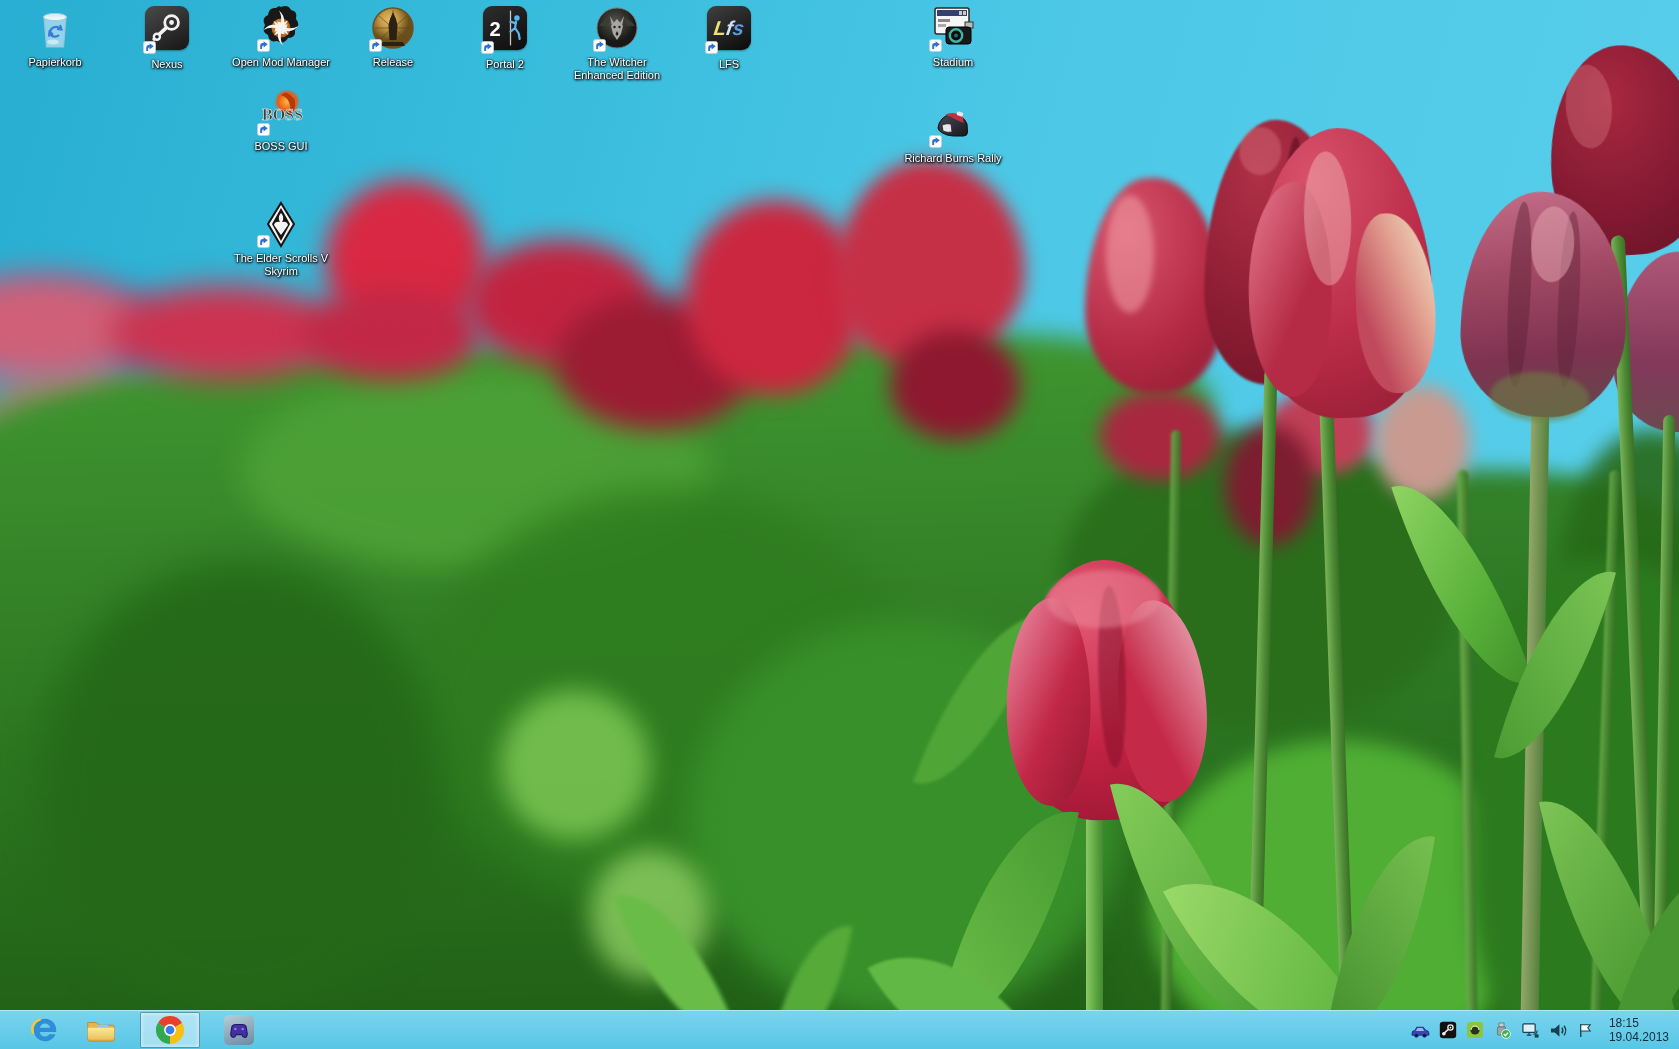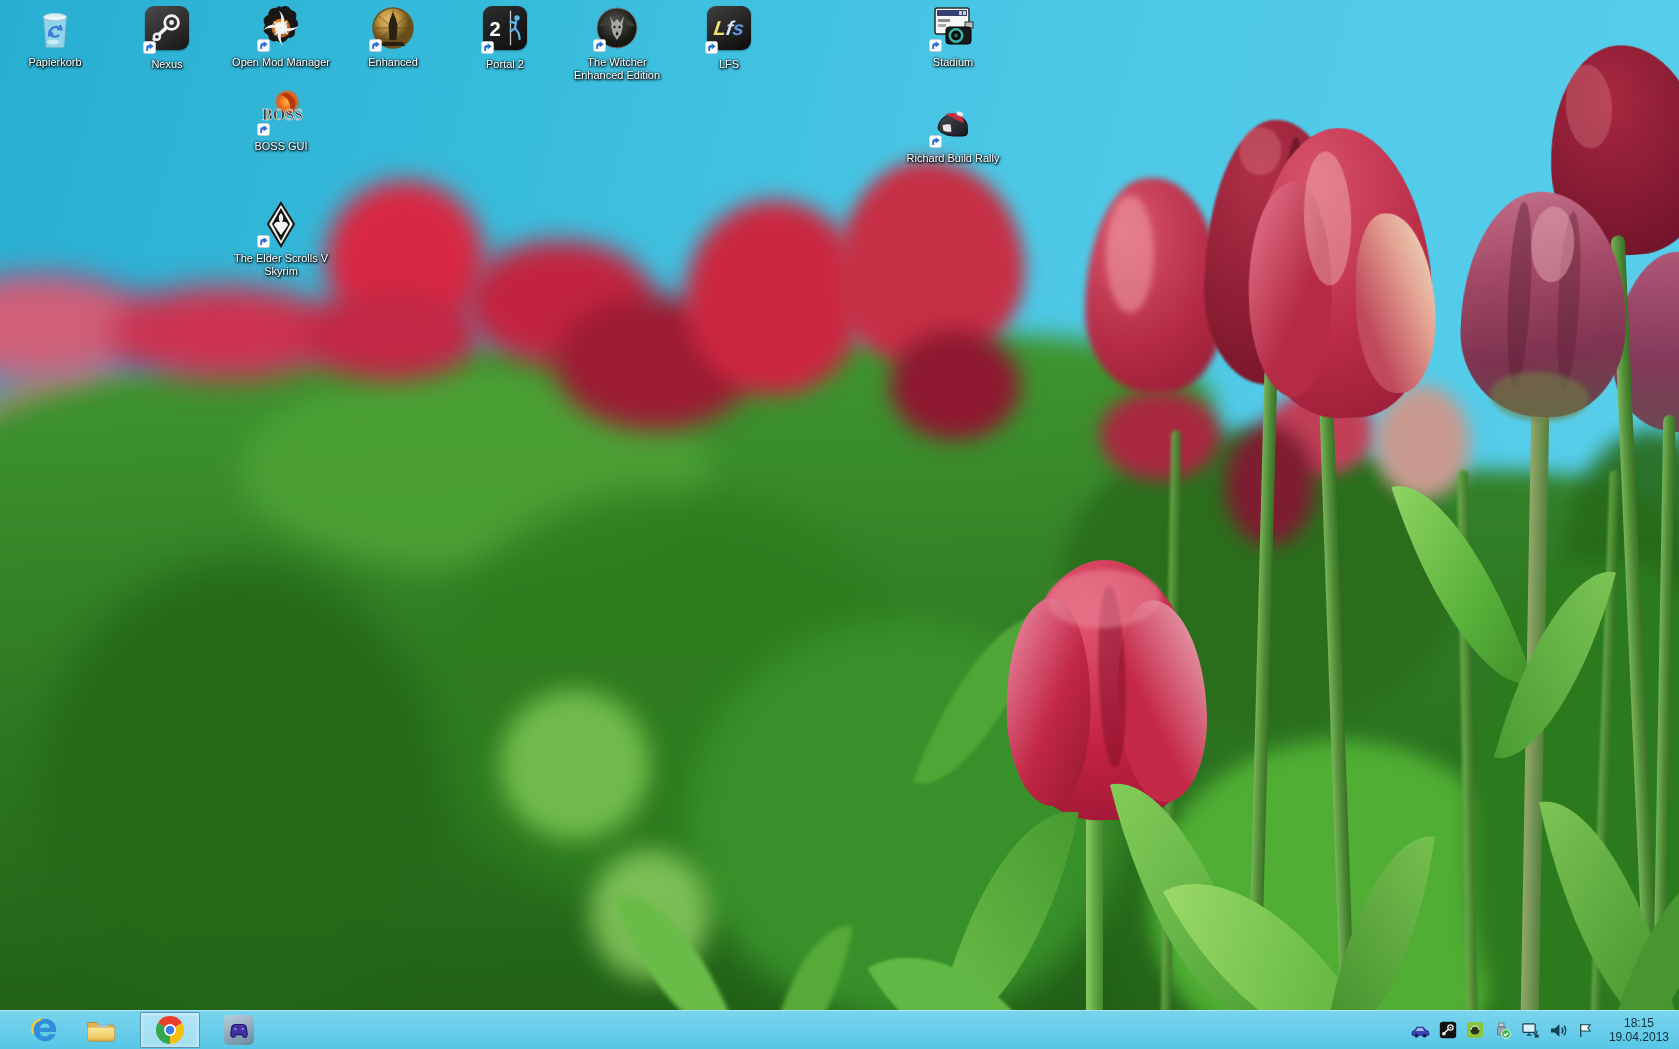--- a/index.html
+++ b/index.html
@@ -36,21 +36,21 @@
   #taskbar{position:absolute;left:0;right:0;bottom:0;height:39px;
     background:linear-gradient(180deg,#79d4ee,#58c6e6);
     border-top:1px solid rgba(255,255,255,.55);
     display:flex;align-items:center;padding-left:28px;box-sizing:border-box;}
   .tb-btn{height:34px;min-width:34px;display:flex;align-items:center;justify-content:center;
     margin-right:22px;border-radius:2px;}
   .tb-btn.running{background:rgba(222,243,251,.55);border:1px solid rgba(25,85,115,.55);
     padding:0 12px;box-shadow:inset 0 0 4px rgba(255,255,255,.7);}
   .tray{margin-left:auto;display:flex;align-items:center;gap:9px;padding-right:10px;}
   .tray svg{display:block;}
-  .clock{margin-left:6px;text-align:center;font-size:12px;line-height:14px;color:#0e2f3a;}
+  .clock{margin-left:6px;text-align:left;font-size:12px;line-height:14px;color:#0e2f3a;}
 </style>
 </head>
 <body>
 
 <div id="screen">
 
   <div id="wallpaper">
 
     <i class="b" style="left:-70px;top:280px;width:240px;height:110px;background:#3a74b2;filter:blur(16px);opacity:.9"></i>
     <i class="b" style="left:-20px;top:330px;width:140px;height:70px;background:#7a9cc0;filter:blur(14px);opacity:.8"></i>
@@ -234,21 +234,21 @@
         <path d="M24 8 l3 7 1.5 6 -1 15 h-7 l-1 -15 1.5 -6 z" fill="#2b2113"></path>
         <path d="M14 38 h20 l2 4 H12 z" fill="#2b2113"></path>
       </svg>
       <span class="badge">
         <svg width="13" height="13" viewBox="0 0 13 13">
             <rect x=".5" y=".5" width="12" height="12" rx="2" fill="#fff" stroke="#c2ced6" stroke-width=".8"></rect>
             <path d="M3.2 10 V6.8 q0-2.5 2.7-2.7 h.7 V2.3 L10.7 5.3 6.6 8.4 V6.6 h-.5 q-1 .1-1 1.5 v2 z" fill="#2f6fd0"></path>
           </svg>
       </span>
     </div>
-    <div class="di-label">Enhanced</div>
+    <div class="di-label">Release</div>
   </div>
 
   <div class="di" style="left:453px;top:4px">
     <div class="di-img">
       <div class="sq" style="background:linear-gradient(150deg,#2e2e2e,#0c0c0c)">
         <svg width="44" height="44" viewBox="0 0 48 48">
           <text x="7" y="33" font-size="22" font-weight="bold" fill="#fff" font-family="Liberation Sans,sans-serif">2</text>
           <path d="M30 5 V43" stroke="rgba(255,255,255,.75)" stroke-width="1.4"></path>
           <g stroke="#5bb8ee" stroke-width="2.4" stroke-linecap="round" fill="none">
             <circle cx="37" cy="13" r="3" fill="#5bb8ee" stroke="none"></circle>
@@ -375,21 +375,21 @@
         <path d="M13 25 q5 -2 9 -1 l1 8 q-5 1 -9 -1 z" fill="#e8e8ec" stroke="#222" stroke-width=".8"></path>
         <rect x="28" y="12" width="6" height="4" rx="1" fill="#e8e8ec" transform="rotate(18 31 14)"></rect>
       </svg>
       <span class="badge">
         <svg width="13" height="13" viewBox="0 0 13 13">
             <rect x=".5" y=".5" width="12" height="12" rx="2" fill="#fff" stroke="#c2ced6" stroke-width=".8"></rect>
             <path d="M3.2 10 V6.8 q0-2.5 2.7-2.7 h.7 V2.3 L10.7 5.3 6.6 8.4 V6.6 h-.5 q-1 .1-1 1.5 v2 z" fill="#2f6fd0"></path>
           </svg>
       </span>
     </div>
-    <div class="di-label">Richard Build Rally</div>
+    <div class="di-label">Richard Burns Rally</div>
   </div>
 
   <div class="di" style="left:229px;top:200px">
     <div class="di-img">
       <svg width="48" height="48" viewBox="0 0 48 48">
         <polygon points="24,3 37,24 24,46 11,24" fill="#f4f4f2" stroke="#141414" stroke-width="2"></polygon>
         <polygon points="24,8 33,24 24,41 15,24" fill="#141414"></polygon>
         <path d="M24 13 q4 4 1 9 q5 -1 6 3 q-4 6 -7 10 q-3 -4 -7 -10 q1 -4 6 -3 q-3 -5 1 -9z" fill="#f4f4f2"></path>
       </svg>
       <span class="badge">

